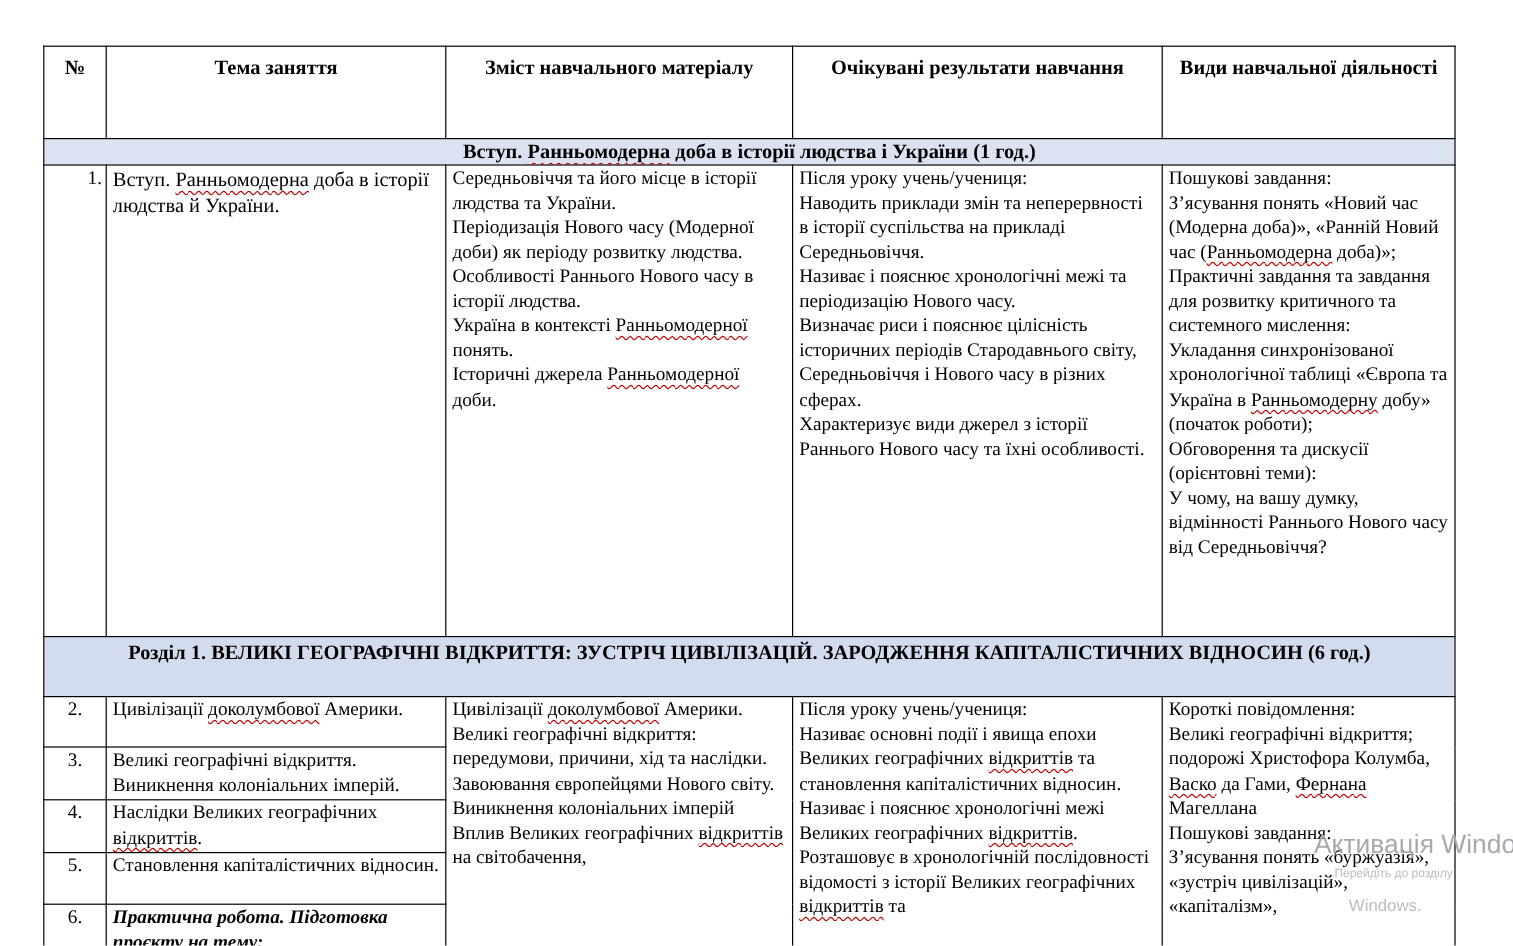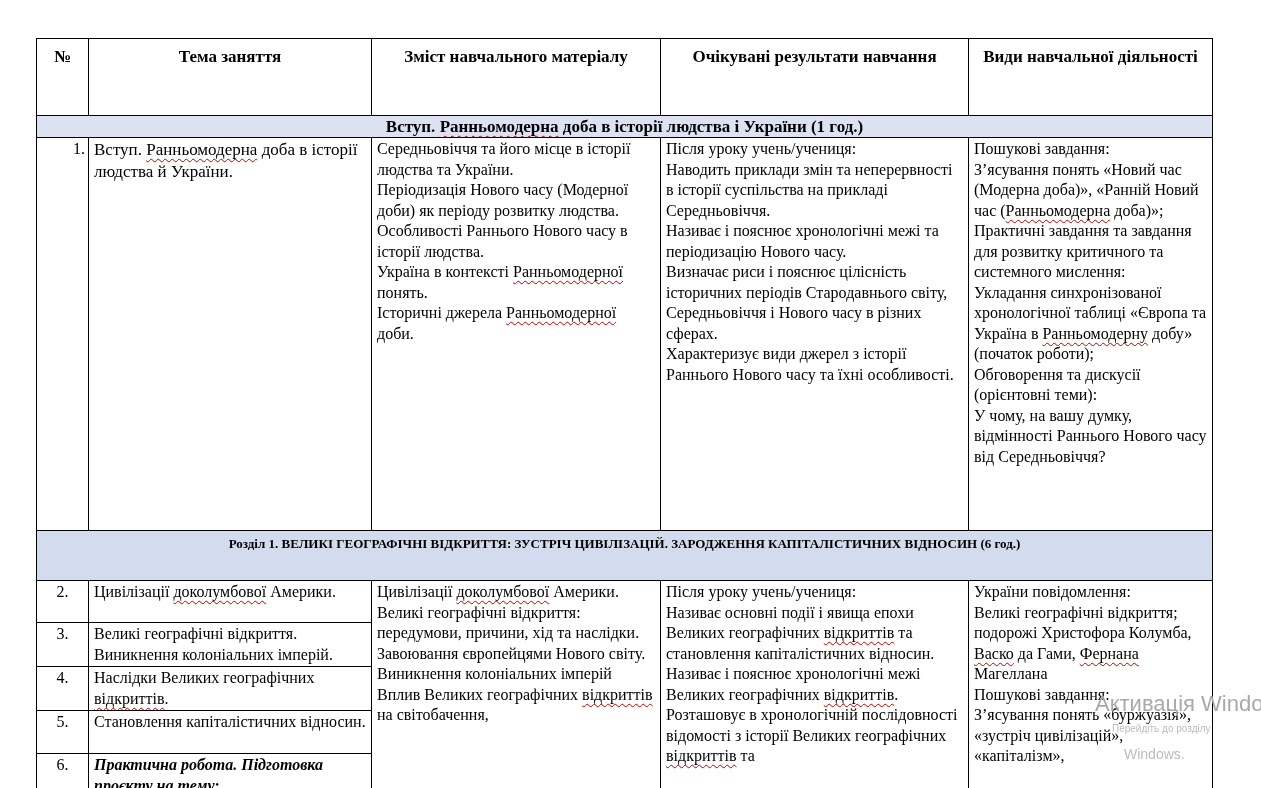--- a/index.html
+++ b/index.html
@@ -20,21 +20,21 @@
     font-size:16px;line-height:20.5px;padding:1px 5px 1px 5px;
   }
   tr.header-row{height:77px;}
   tr.header-row th{font-size:17px;line-height:23px;padding-top:6px;font-weight:bold;text-align:center;}
   tr.band-row td{
     text-align:center;font-weight:bold;padding:0 20px;
   }
   tr.band1{height:22px;}
   tr.band1 td{background:var(--band1);font-size:17px;line-height:21px;}
   tr.band2{height:50px;}
-  tr.band2 td{background:var(--band2);font-size:13px;line-height:24px;padding-top:1px;}
+  tr.band2 td{background:var(--band2);font-size:17px;line-height:24px;padding-top:1px;}
   tr.row1{height:393px;}
   tr.r2{height:42px;} tr.r3{height:44px;} tr.r4{height:44px;} tr.r5{height:43px;} tr.r6{height:56px;}
   td.num{text-align:center;padding:1px 2px;}
   td.num-right{text-align:right;padding-right:3px;}
   td.topic{font-size:17px;line-height:22px;}
   td.topic-sm{font-size:16px;line-height:20.5px;}
   .para{margin:0;}
   .i{}
   .bi{font-style:italic;font-weight:bold;text-align:center;}
   .sq{
@@ -119,21 +119,21 @@
           <div class="para"><span>Виникнення колоніальних імперій</span></div>
           <div class="para"><span>Вплив Великих географічних </span><span class="sq">відкриттів</span><span> на світобачення,</span></div>
         </td>
       <td rowspan="5">
           <div class="para"><span class="i">Після уроку учень/учениця:</span></div>
           <div class="para"><span>Називає основні події і явища епохи Великих географічних </span><span class="sq">відкриттів</span><span> та становлення капіталістичних відносин.</span></div>
           <div class="para"><span>Називає і пояснює хронологічні межі Великих географічних </span><span class="sq">відкриттів</span><span>.</span></div>
           <div class="para"><span>Розташовує в хронологічній послідовності відомості з історії Великих географічних </span><span class="sq">відкриттів</span><span> та</span></div>
         </td>
       <td rowspan="5">
-          <div class="para"><span class="i">України повідомлення:</span></div>
+          <div class="para"><span class="i">Короткі повідомлення:</span></div>
           <div class="para"><span>Великі географічні відкриття; подорожі Христофора Колумба, </span><span class="sq">Васко</span><span> да Гами, </span><span class="sq">Фернана</span><span> Магеллана</span></div>
           <div class="para"><span class="i">Пошукові завдання:</span></div>
           <div class="para"><span>З’ясування понять «буржуазія», «зустріч цивілізацій», «капіталізм»,</span></div>
         </td>
     </tr>
     <tr class="r3">
       <td class="num">3.</td>
       <td class="topic-sm">
           <div class="para"><span>Великі географічні відкриття. Виникнення колоніальних імперій.</span></div>
         </td>

